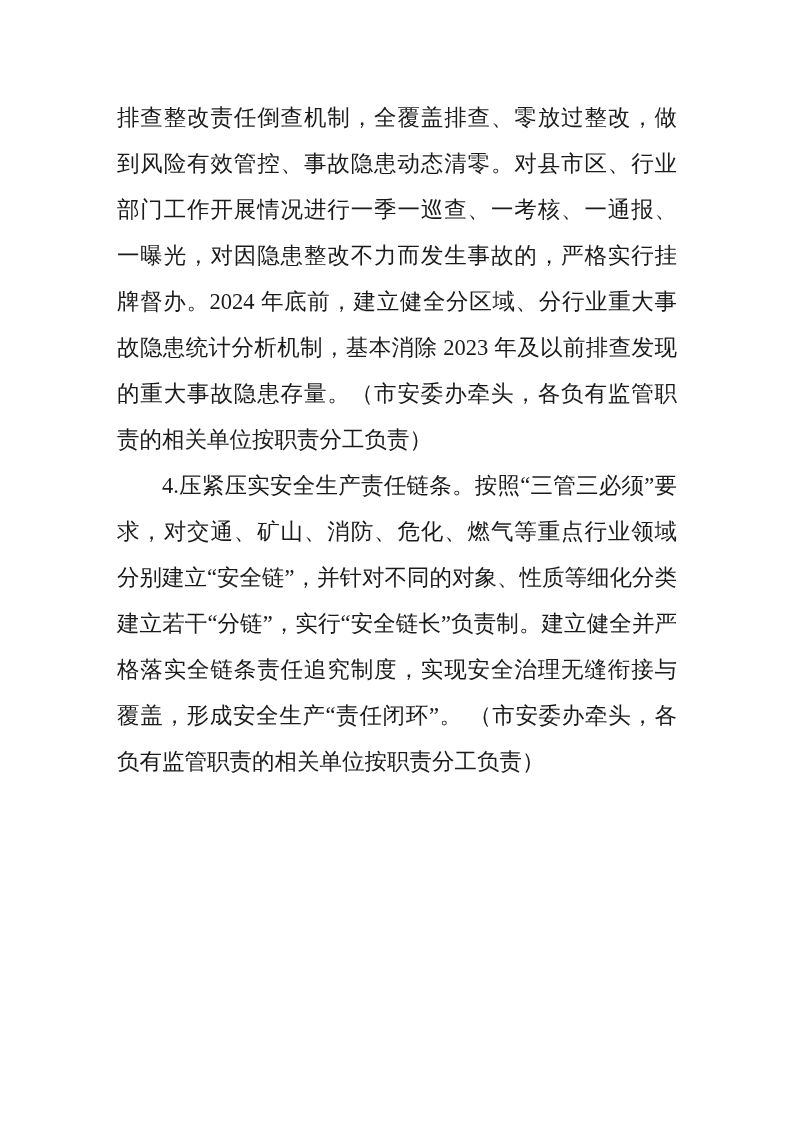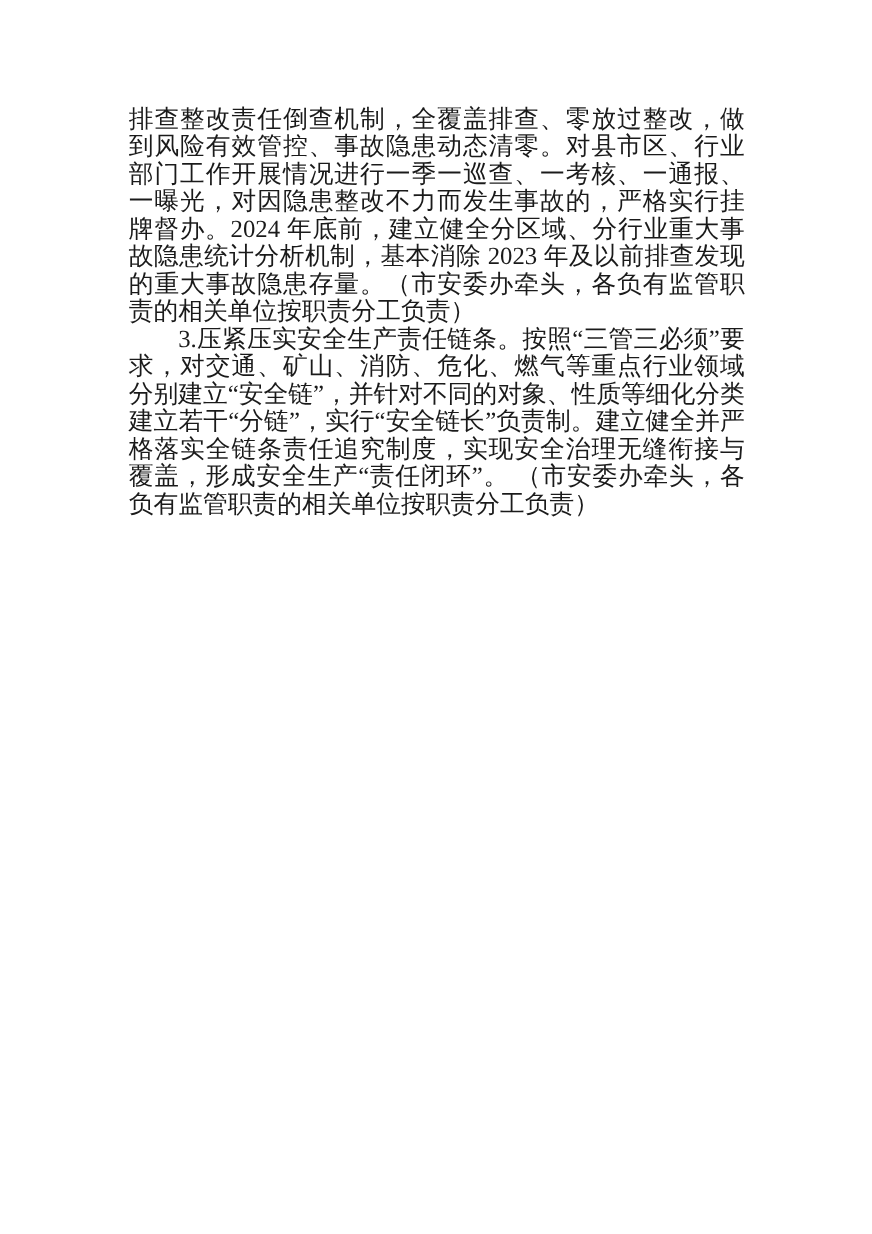--- a/index.html
+++ b/index.html
@@ -18,32 +18,32 @@
     overflow: hidden;
     font-family: "Liberation Serif", "DejaVu Serif", serif;
   }
   .doc-body {
     width: 560px;
   }
   .para {
     margin: 0;
     padding: 0;
     font-size: 22.5px;
-    line-height: 25px;
+    line-height: 46px;
     color: #1a1a1a;
     text-align: justify;
     text-justify: inter-ideograph;
     word-break: break-all;
     font-kerning: none;
   }
   .para.indent {
     text-indent: 2em;
   }
 </style>
 </head>
 <body>
 
 <div class="page">
   <div class="doc-body">
     <p class="para">排查整改责任倒查机制，全覆盖排查、零放过整改，做到风险有效管控、事故隐患动态清零。对县市区、行业部门工作开展情况进行一季一巡查、一考核、一通报、一曝光，对因隐患整改不力而发生事故的，严格实行挂牌督办。2024 年底前，建立健全分区域、分行业重大事故隐患统计分析机制，基本消除 2023 年及以前排查发现的重大事故隐患存量。（市安委办牵头，各负有监管职责的相关单位按职责分工负责）</p>
-    <p class="para indent">3.压紧压实安全生产责任链条。按照“三管三必须”要求，对交通、矿山、消防、危化、燃气等重点行业领域分别建立“安全链”，并针对不同的对象、性质等细化分类建立若干“分链”，实行“安全链长”负责制。建立健全并严格落实全链条责任追究制度，实现安全治理无缝衔接与覆盖，形成安全生产“责任闭环”。 （市安委办牵头，各负有监管职责的相关单位按职责分工负责）</p>
+    <p class="para indent">4.压紧压实安全生产责任链条。按照“三管三必须”要求，对交通、矿山、消防、危化、燃气等重点行业领域分别建立“安全链”，并针对不同的对象、性质等细化分类建立若干“分链”，实行“安全链长”负责制。建立健全并严格落实全链条责任追究制度，实现安全治理无缝衔接与覆盖，形成安全生产“责任闭环”。 （市安委办牵头，各负有监管职责的相关单位按职责分工负责）</p>
   </div>
 </div>
 
 </body></html>

